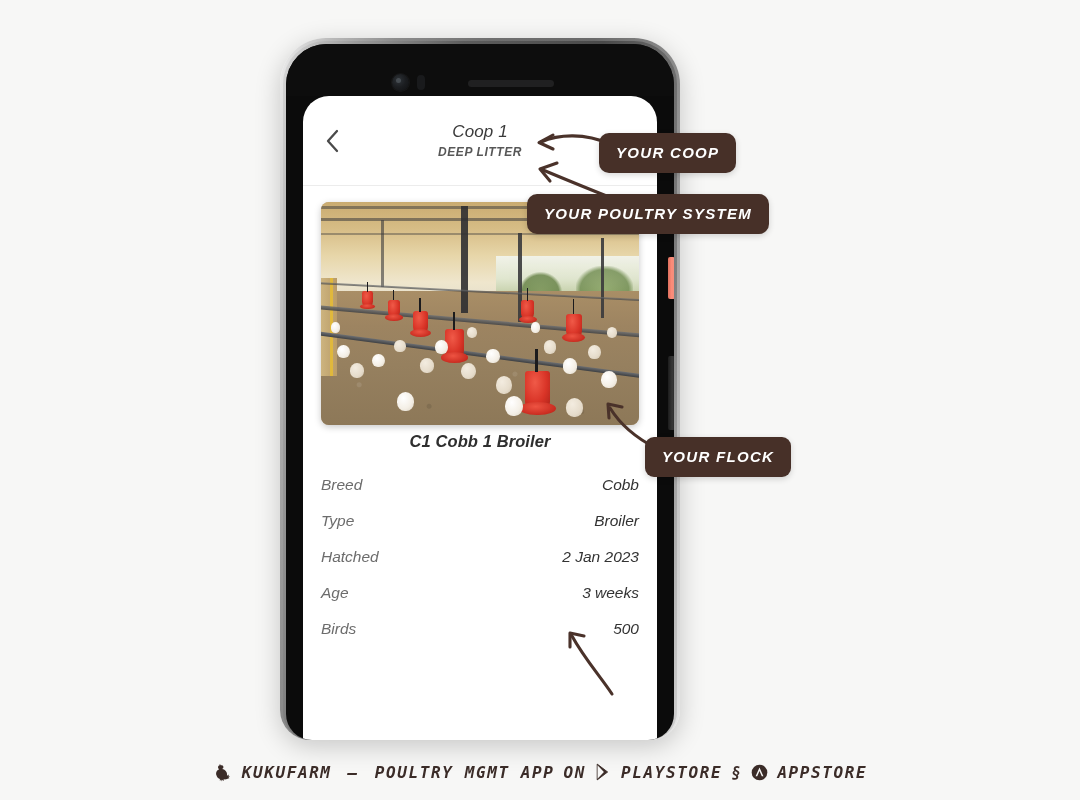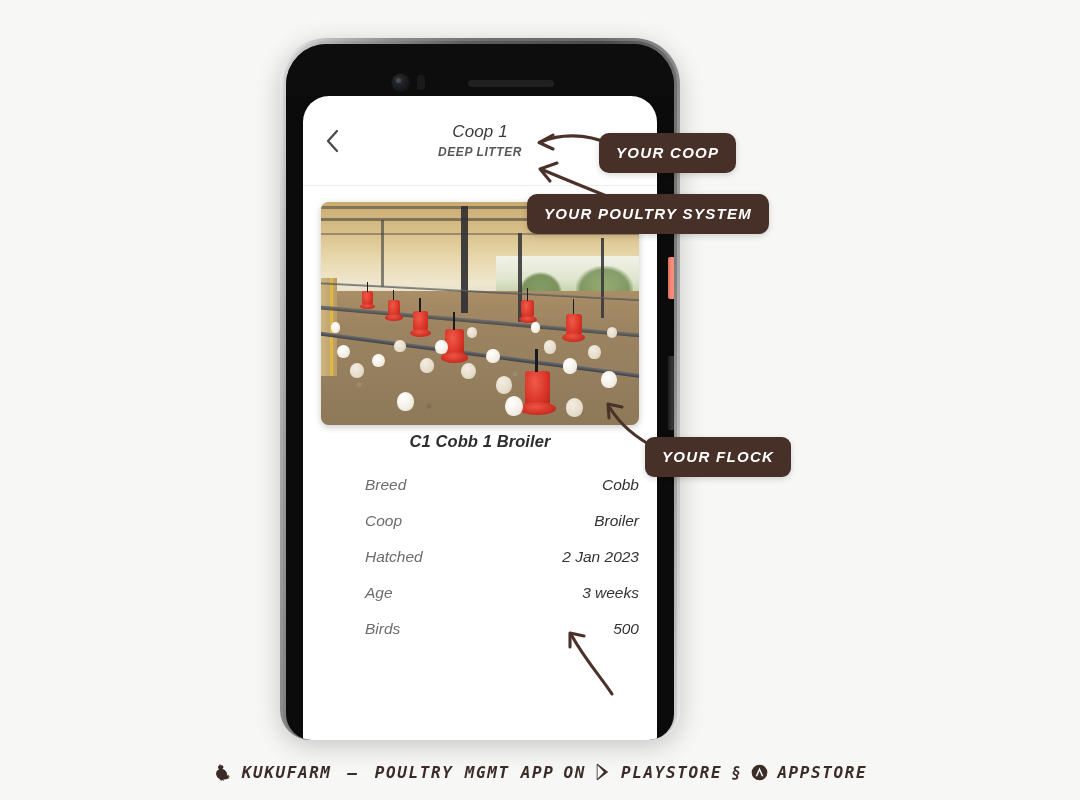--- a/index.html
+++ b/index.html
@@ -195,21 +195,21 @@
   .chick.d { background: radial-gradient(ellipse at 38% 32%, #f3ece0 0%, #e6dccb 60%, #cdc0ab 100%); }
 
   .flock-title {
     margin-top: 7px;
     text-align: center;
     font-size: 16.5px;
     font-weight: 700;
     color: #2f2f2f;
     letter-spacing: .1px;
   }
-  .detail-list { margin-top: 16px; padding: 0 18px; margin-left: 44px; }
+  .detail-list { margin-top: 16px; padding: 0 18px; }
   .detail-row {
     display: flex; align-items: baseline; justify-content: space-between;
     padding: 9px 0;
   }
   .detail-label { font-size: 15.5px; color: #6c6c6c; }
   .detail-value { font-size: 15.5px; color: #333333; }
 
   
   .callout {
     position: absolute;
@@ -323,21 +323,21 @@
           </div>
 
           <div class="flock-title">C1 Cobb 1 Broiler</div>
 
           <div class="detail-list">
             <div class="detail-row">
               <span class="detail-label">Breed</span>
               <span class="detail-value">Cobb</span>
             </div>
             <div class="detail-row">
-              <span class="detail-label">Coop</span>
+              <span class="detail-label">Type</span>
               <span class="detail-value">Broiler</span>
             </div>
             <div class="detail-row">
               <span class="detail-label">Hatched</span>
               <span class="detail-value">2 Jan 2023</span>
             </div>
             <div class="detail-row">
               <span class="detail-label">Age</span>
               <span class="detail-value">3 weeks</span>
             </div>

